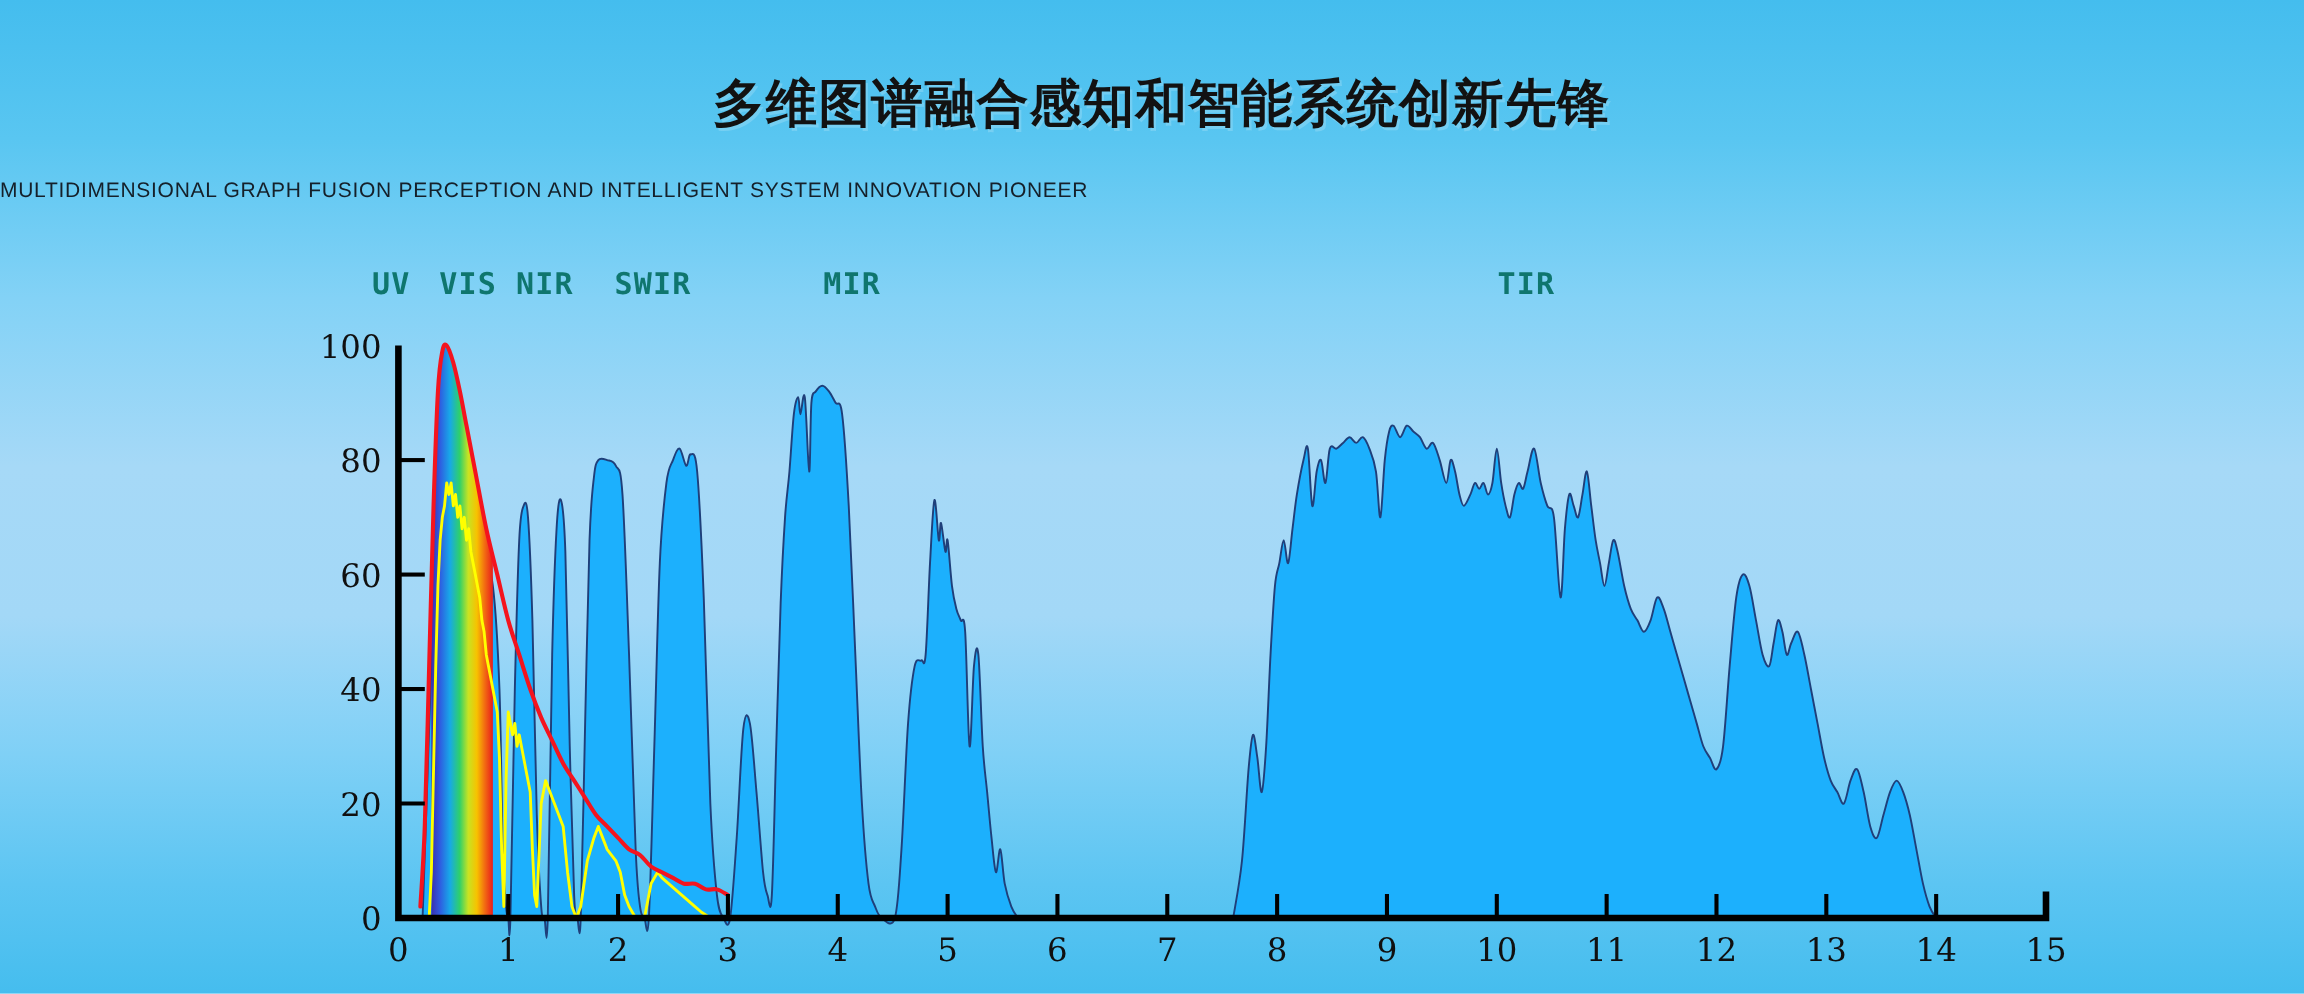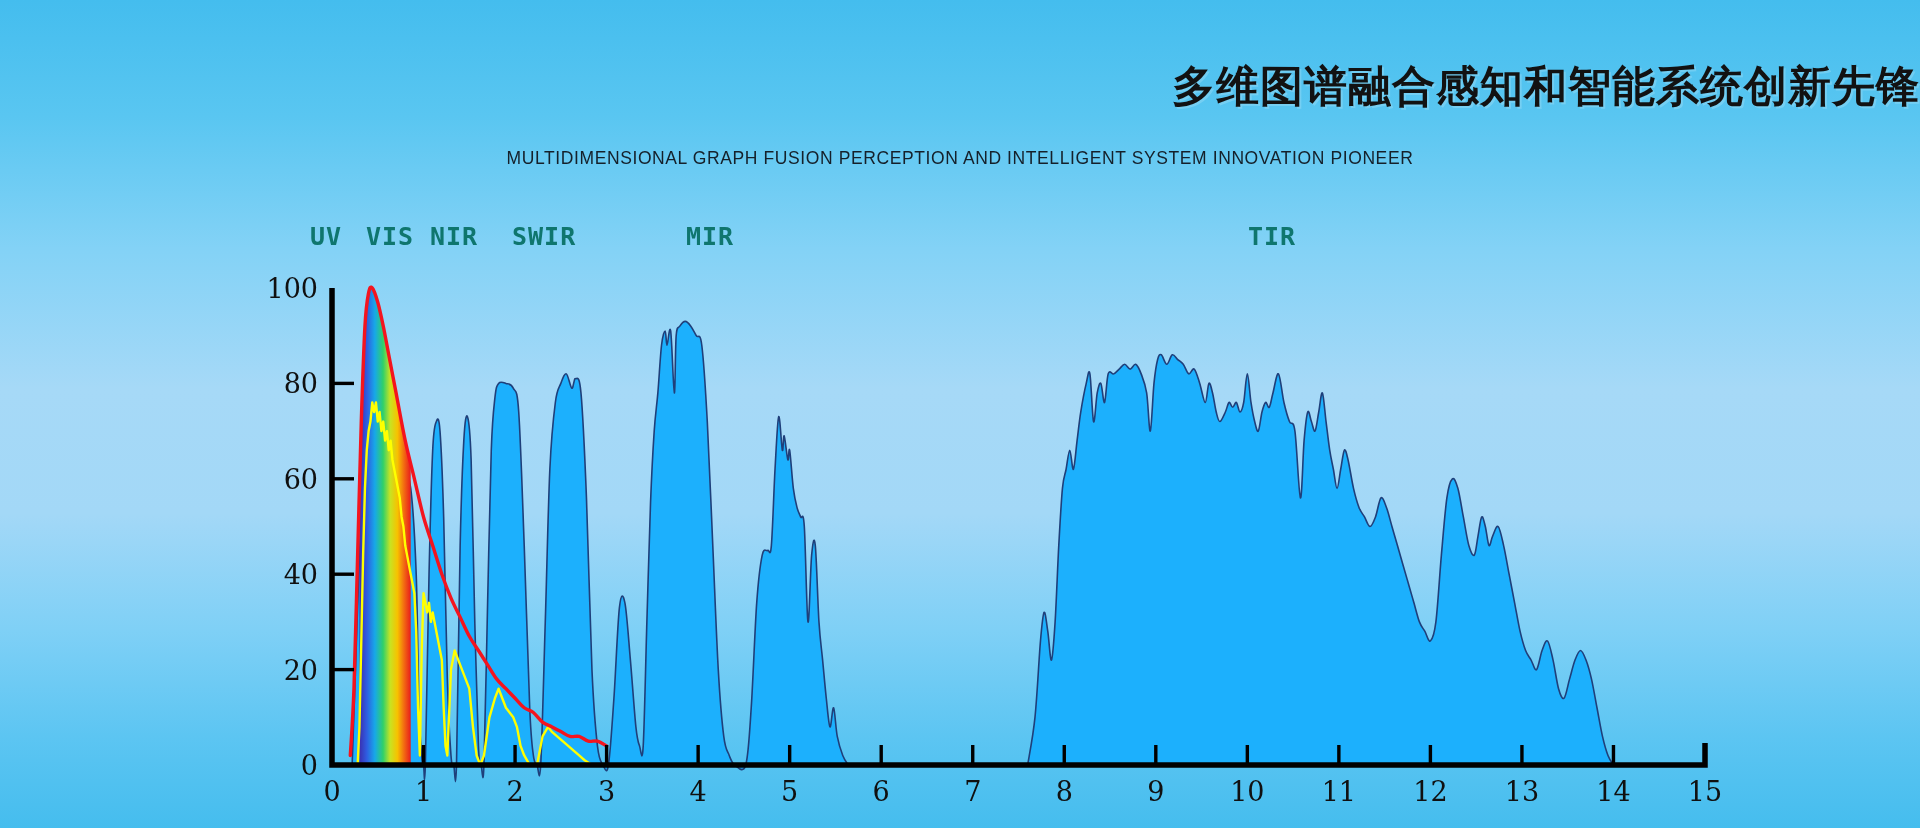--- a/index.html
+++ b/index.html
@@ -5,29 +5,29 @@
   html,body{margin:0;padding:0;}
   body{
     width:1920px;height:828px;overflow:hidden;
     font-family:"Liberation Sans",sans-serif;
     background:linear-gradient(180deg,#44bdee 0%,#59c6f1 14%,#83d2f6 30%,#a6d9f7 47%,#a3d8f7 62%,#7fd0f6 76%,#5cc5f2 89%,#45bdee 100%);
     position:relative;
   }
   #stage{position:absolute;inset:0;}
 
   .title{
-    position:absolute;left:0;right:0;top:58px;text-align:right;
+    position:absolute;left:0;right:0;top:58px;text-align:center;
     font-family:"DejaVu Sans","Liberation Sans",sans-serif;
     font-weight:bold;font-size:43px;letter-spacing:1px;color:#121212;
     text-shadow:2px 2px 0 rgba(255,255,255,.18);
     white-space:nowrap;
     padding-left:16px;
   }
   .subtitle{
-    position:absolute;left:0;right:0;top:148px;text-align:center;
+    position:absolute;left:0;right:0;top:148px;text-align:left;
     font-family:"Liberation Sans",sans-serif;
     font-weight:400;font-size:17.5px;letter-spacing:.6px;color:#15202a;
     white-space:nowrap;
   }
 
   .band-label{
     position:absolute;top:222px;
     font-family:"DejaVu Sans Mono","Liberation Mono",monospace;
     font-weight:bold;font-size:25px;color:#0f766e;letter-spacing:1px;
     white-space:nowrap;

